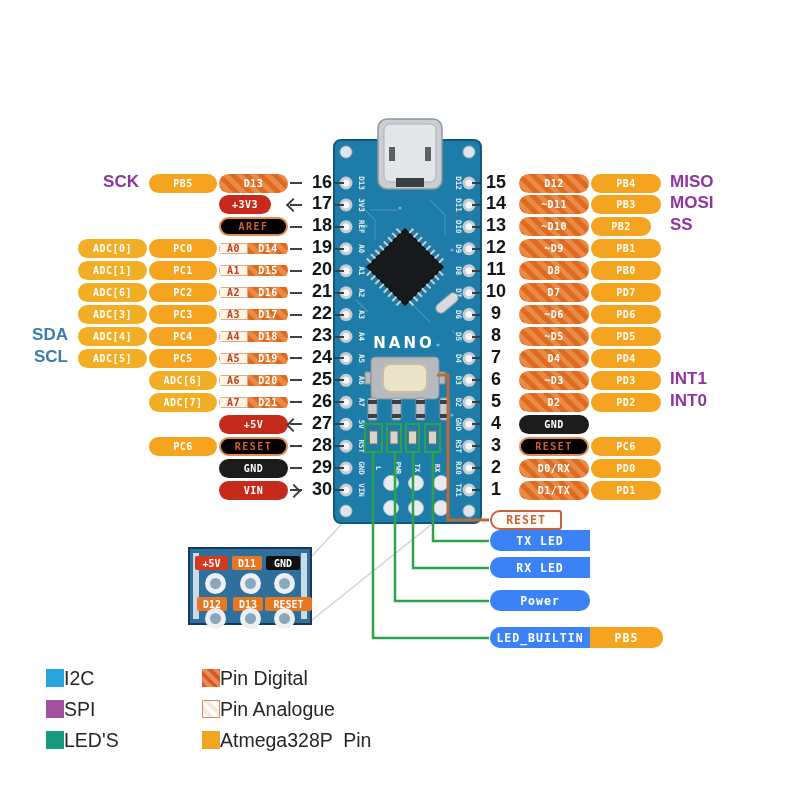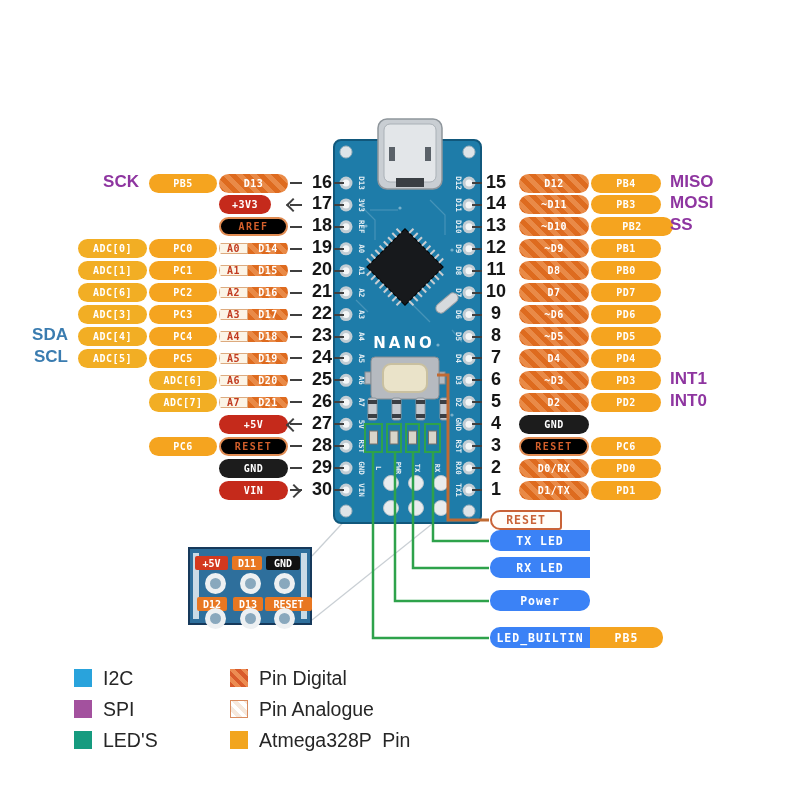--- a/index.html
+++ b/index.html
@@ -43,21 +43,21 @@
   #inset{position:absolute;left:188px;top:547px;width:124px;height:78px;background:#2E6F9C;
         border:2px solid #16395B;box-sizing:border-box;}
   .strip{position:absolute;top:4px;bottom:4px;width:6px;background:rgba(255,255,255,.75);}
   .ihole{position:absolute;width:21px;height:21px;border-radius:50%;background:#89A8BD;
         border:5px solid #EDF0F2;box-sizing:border-box;}
   .ichip{position:absolute;height:14px;display:flex;align-items:center;justify-content:center;
         font:bold 10px "DejaVu Sans Mono",monospace;color:#fff;border-radius:2px;padding:0 2px;
         box-sizing:border-box;white-space:pre;}
   .ic-power{background:#D3391F}.ic-mcu{background:#E87722}.ic-gnd{background:#111}
   #legend{position:absolute;left:0;top:666px;width:800px;}
-  .lg-item{position:absolute;display:flex;align-items:center;gap:11px;height:24px;margin-left:28px;}
+  .lg-item{position:absolute;display:flex;align-items:center;height:24px;}
   .lg-swatch{width:18px;height:18px;flex:0 0 18px;}
   .lg-label{font:19.5px "Liberation Sans",sans-serif;color:#262626;white-space:pre;}
   .sw-i2c{background:#29A3DC}.sw-spi{background:#A3519E}.sw-leds{background:#169B7F}
   .sw-mcu{background:#F2A51E}
   .sw-digital{background:repeating-linear-gradient(45deg,#D95B2B 0 4px,#EC8C52 4px 8px)}
   .sw-analog{background:repeating-linear-gradient(45deg,#ffffff 0 4px,#F6E8DC 4px 8px);
         border:1.5px solid #D98C5F;box-sizing:border-box;}
 </style>
 </head>
 <body>
@@ -428,21 +428,21 @@
         <div class="tick" style="left: 472px; width: 10px;"></div>
         <div class="pnum" style="left: 483px; width: 26px; text-align: center;">14</div>
         <div class="pill k-digital" style="left: 519px; width: 70px;">~D11</div>
         <div class="pill k-mcu" style="left: 591px; width: 70px;">PB3</div>
         <div class="tag purple" style="left: 670px; width: 120px; text-align: left;">MOSI</div>
       </div>
       <div class="pin-row" style="top: 217.36px;">
         <div class="tick" style="left: 472px; width: 10px;"></div>
         <div class="pnum" style="left: 483px; width: 26px; text-align: center;">13</div>
         <div class="pill k-digital" style="left: 519px; width: 70px;">~D10</div>
-        <div class="pill k-mcu" style="left: 591px; width: 82px;">PB2</div>
+        <div class="pill k-mcu" style="left: 591px; width: 60px;">PB2</div>
         <div class="tag purple" style="left: 670px; width: 120px; text-align: left;">SS</div>
       </div>
       <div class="pin-row" style="top: 239.29px;">
         <div class="tick" style="left: 472px; width: 10px;"></div>
         <div class="pnum" style="left: 483px; width: 26px; text-align: center;">12</div>
         <div class="pill k-digital" style="left: 519px; width: 70px;">~D9</div>
         <div class="pill k-mcu" style="left: 591px; width: 70px;">PB1</div>
       </div>
       <div class="pin-row" style="top: 261.22px;">
         <div class="tick" style="left: 472px; width: 10px;"></div>

